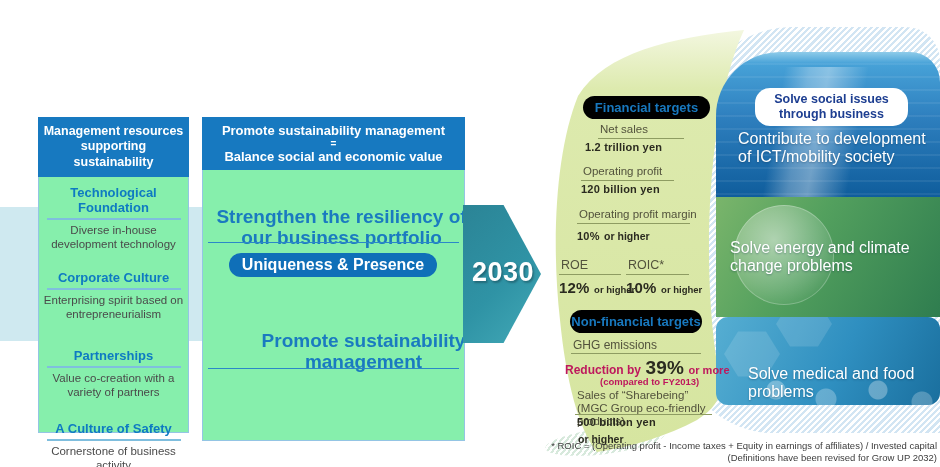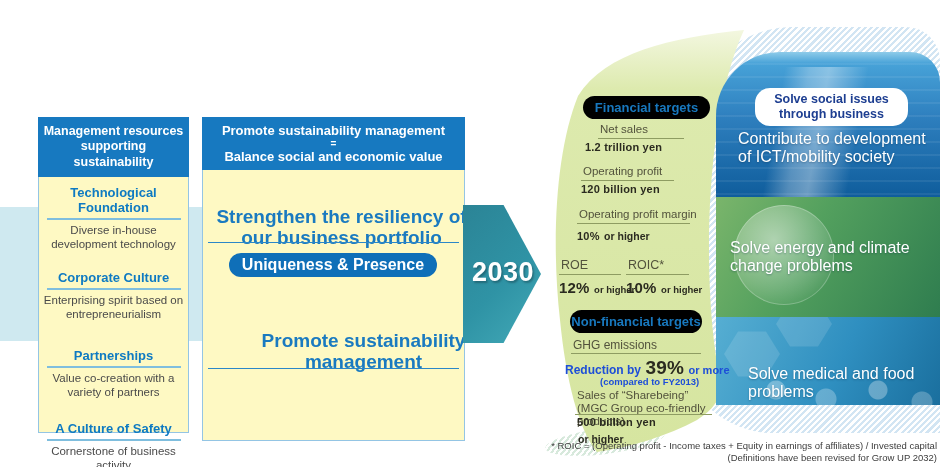--- a/index.html
+++ b/index.html
@@ -15,21 +15,21 @@
          background:repeating-linear-gradient(135deg,#ffffff 0 2.2px,#d2e5f3 2.2px 4.4px);
          border-radius:130px 34px 0 110px / 170px 34px 0 140px;}
   .hatch-tail{left:545px;top:428px;width:120px;height:26px;z-index:1;transform:rotate(-7deg);
          background:repeating-linear-gradient(135deg,#ffffff 0 2.2px,#d7e9dc 2.2px 4.4px);
          border-radius:50%;}
 
   
   .crescent{left:540px;top:25px;z-index:2;}
 
   
-  .box{background:#fef9c3;border:1px solid #94c5e4;z-index:3;}
+  .box{background:#86efac;border:1px solid #94c5e4;z-index:3;}
   .box-header{background:#1779c0;color:#fff;font-weight:bold;text-align:center;
               display:flex;flex-direction:column;justify-content:center;line-height:1.22;}
   .left-box{left:38px;top:117px;width:149px;height:314px;}
   .left-box .box-header{height:60px;font-size:12.5px;margin:-1px -1px 0 -1px;padding:0 2px;}
   .sec{text-align:center;}
   .sec-title{color:#0e7ac2;font-weight:bold;font-size:13px;}
   .sec-ul{width:134px;height:2px;background:#7fbede;margin:3px auto 4px auto;}
   .sec-desc{color:#4a4a4a;font-size:11.5px;line-height:1.18;}
 
   .mid-box{left:202px;top:117px;width:261px;height:322px;}
@@ -51,36 +51,36 @@
          text-shadow:1.5px 2px 2px rgba(20,60,70,.45);}
 
   
   .t{z-index:4;}
   .pill-white{background:#000000;border-radius:12px;color:#1878be;font-weight:bold;font-size:13px;
               text-align:center;line-height:23px;height:23px;}
   .g-lbl{font-size:11.5px;color:#52523c;}
   .g-ul{height:1px;background:#8e9c62;}
   .g-val{font-size:11px;font-weight:bold;color:#2b2b20;letter-spacing:.2px;}
   .g-suf{font-size:10.5px;font-weight:bold;color:#2b2b20;}
-  .g-small{font-size:9.5px;font-weight:bold;color:#1d4ed8;}
+  .g-small{font-size:9.5px;font-weight:bold;color:#be185d;}
 
   
   .montage{left:716px;top:52px;width:224px;height:381px;z-index:3;overflow:hidden;
            border-radius:64px 30px 0 0;}
   .photo{position:relative;width:100%;overflow:hidden;}
   .photo-city{height:145px;background:linear-gradient(180deg,#8ecbe9 0%,#47a2d8 8%,#2e7fbe 45%,#0f5d9c 100%);}
   .city-road{position:absolute;left:0;top:15px;width:100%;height:130px;
            background:linear-gradient(100deg,transparent 28%,rgba(255,255,255,.28) 38%,rgba(255,255,255,.38) 46%,transparent 62%);}
   .city-lines{position:absolute;inset:0;
            background:repeating-linear-gradient(180deg,transparent 0 11px,rgba(255,255,255,.07) 11px 13px);}
   .photo-energy{height:120px;background:linear-gradient(120deg,#7ab56b 0%,#53a05e 40%,#2f7d4f 100%);}
   .bubble{position:absolute;left:18px;top:8px;width:100px;height:100px;border-radius:50%;
            background:radial-gradient(circle at 40% 35%,rgba(255,255,255,.5) 0%,rgba(255,255,255,.18) 55%,rgba(255,255,255,.05) 75%,transparent 80%);
            box-shadow:inset 0 0 0 1px rgba(255,255,255,.25);}
-  .photo-medical{height:88px;background:linear-gradient(115deg,#56aed2 0%,#2f8fc0 55%,#1a6f9e 100%);}
+  .photo-medical{height:88px;background:linear-gradient(115deg,#56aed2 0%,#2f8fc0 55%,#1a6f9e 100%);border-radius:12px;}
   .hex{position:absolute;background:rgba(255,255,255,.13);
        clip-path:polygon(25% 5%,75% 5%,100% 50%,75% 95%,25% 95%,0 50%);}
   .vials{position:absolute;left:30px;top:55px;width:200px;height:60px;
        background:radial-gradient(circle at 15% 30%,rgba(255,255,255,.30) 0 9px,transparent 10px),
                   radial-gradient(circle at 40% 45%,rgba(255,255,255,.26) 0 10px,transparent 11px),
                   radial-gradient(circle at 66% 30%,rgba(255,255,255,.30) 0 9px,transparent 10px),
                   radial-gradient(circle at 88% 50%,rgba(255,255,255,.24) 0 10px,transparent 11px);}
   .m-badge{position:absolute;left:39px;top:36px;width:153px;background:#fff;border-radius:15px;
            padding:4px 0;text-align:center;color:#1d3e91;font-weight:bold;font-size:12.5px;line-height:1.18;}
   .m-cap{position:absolute;color:#fff;font-weight:normal;font-size:16px;line-height:1.15;

